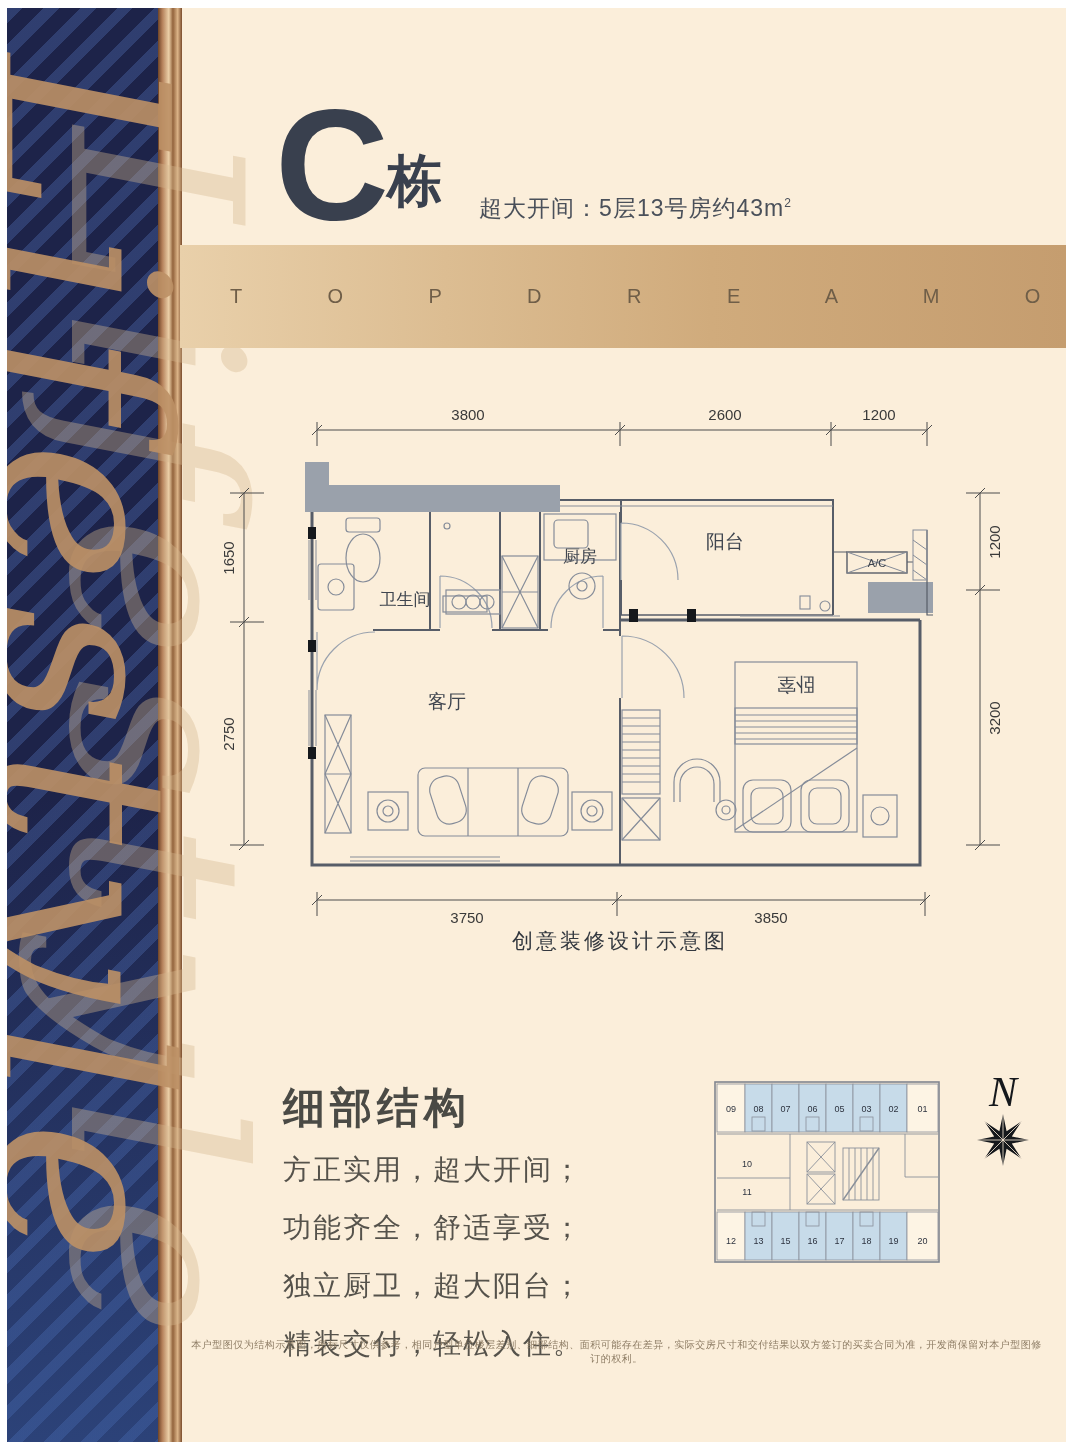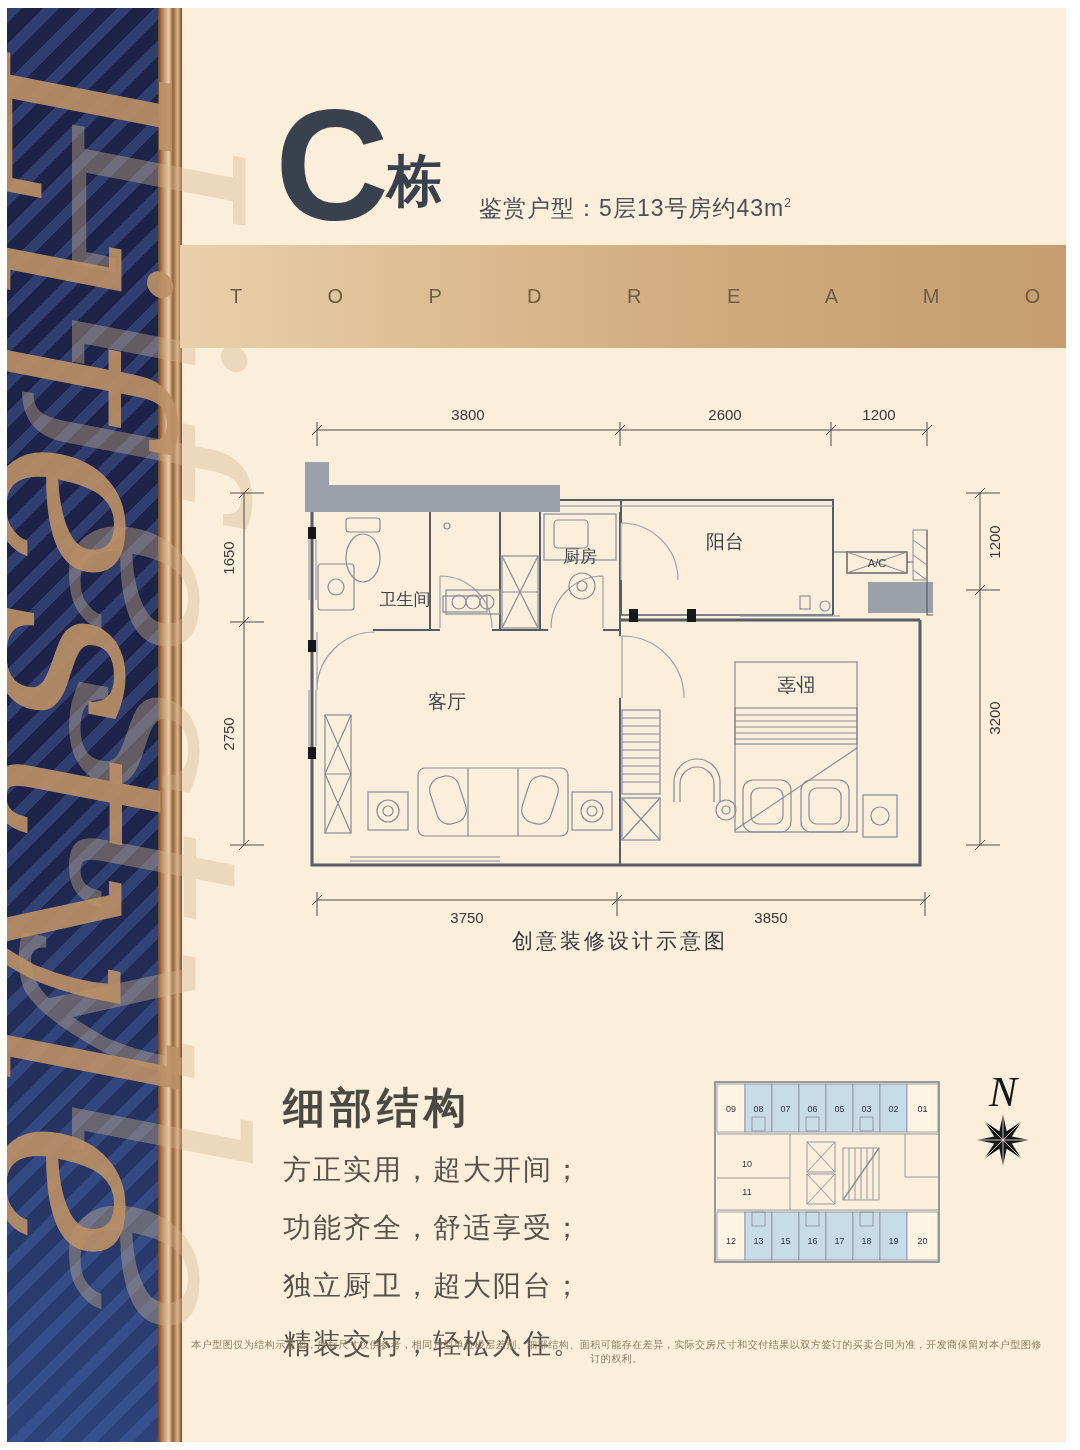--- a/index.html
+++ b/index.html
@@ -67,21 +67,21 @@
 
   <div class="side-band"></div>
   <div class="gold-bar"></div>
   <div class="script-text script-ghost">Lifestyle</div>
   <div class="script-text script-main">Lifestyle</div>
 
   <header class="header">
     <span class="c-letter">C</span>
     <span class="c-suffix">栋</span>
     <div class="header-right">
-      <div class="sub-line"><span>鉴赏户型：5层13号房约43m</span><sup>2</sup></div>
+      <div class="sub-line"><span>超大开间：5层13号房约43m</span><sup>2</sup></div>
     </div>
   </header>
 
   <div class="banner">
     <span>T O P D R E A M O F C I T Y</span>
   </div>
 
   <svg class="fp" viewBox="0 0 810 570">
 
     <g fill="#9aa1ab" stroke="none">

